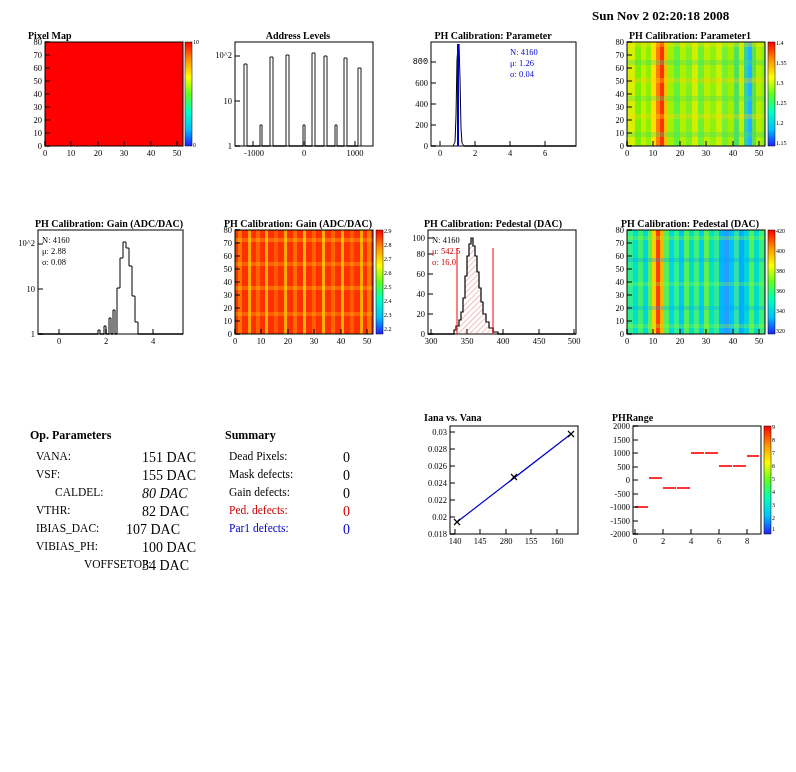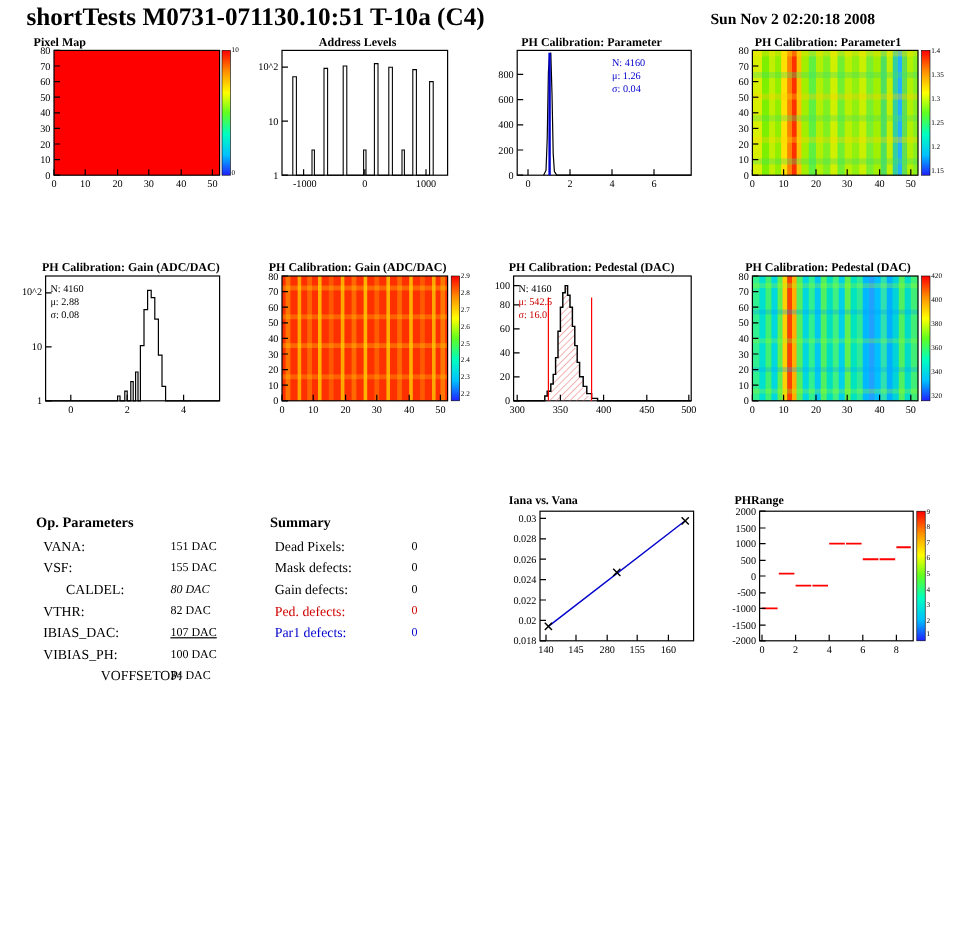--- a/index.html
+++ b/index.html
@@ -24,31 +24,30 @@
   .axlabel{position:absolute;font-size:8.5px;text-align:center;}
   .aylabel{position:absolute;font-size:8.5px;text-align:right;}
   .statbox{position:absolute;font-size:8.5px;line-height:11px;}
   .sb-blue{color:#0000cc;}
   .sb-red{color:#cc0000;}
   .sb-black{color:#000;}
   svg{display:block;}
   
   .blockhead{position:absolute;font-size:12px;font-weight:bold;}
   .row{position:absolute;font-size:11.5px;}
-  .val{position:absolute;font-size:10px;}
+  .val{position:absolute;font-size:14px;}
   .red{color:#d00000;}
   .blue{color:#0000cc;}
   .palnum{position:absolute;font-size:6px;}
 </style>
 </head>
 <body>
 
 <div class="page">
 
-  <div id="title">shortTests M0731-071130.10:51 T-10a (C4)</div>
   <div id="datestamp">Sun Nov  2 02:20:18 2008</div>
 
   <div class="pad" style="left:18px;top:30px;width:180px;height:130px;">
     <div class="padtitle" style="text-align:left;left:10px;width:auto;">Pixel Map</div>
     <svg width="180" height="130">
       <rect x="27" y="12" width="138" height="104" fill="#ff0000" stroke="#000" stroke-width="1"></rect>
 
       <g stroke="#000" stroke-width="1">
         <line x1="27" y1="116" x2="27" y2="111"></line>
           <line x1="53" y1="116" x2="53" y2="111"></line>
@@ -150,21 +149,21 @@
       </g>
     </svg>
     <div class="axlabel" style="left:32px;top:118px;width:20px;">0</div>
     <div class="axlabel" style="left:67px;top:118px;width:20px;">2</div>
     <div class="axlabel" style="left:102px;top:118px;width:20px;">4</div>
     <div class="axlabel" style="left:137px;top:118px;width:20px;">6</div>
     <div class="aylabel" style="left:2px;top:111px;width:28px;">0</div>
     <div class="aylabel" style="left:2px;top:90px;width:28px;">200</div>
     <div class="aylabel" style="left:2px;top:69px;width:28px;">400</div>
     <div class="aylabel" style="left:2px;top:48px;width:28px;">600</div>
-    <div class="aylabel" style="left:2px;top:27px;width:28px;">800</div>
+    <div class="aylabel" style="left:2px;top:27px;width:28px;font-family:Liberation Mono, monospace;">800</div>
     <div class="statbox sb-blue" style="left:112px;top:17px;">
       <div>N: 4160</div>
       <div>μ: 1.26</div>
       <div>σ: 0.04</div>
     </div>
   </div>
 
   <div class="pad" style="left:600px;top:30px;width:190px;height:130px;">
     <div class="padtitle" style="left:0;width:180px;">PH Calibration: Parameter1</div>
     <svg width="190" height="130">
@@ -528,21 +527,21 @@
     <div class="blockhead" style="left:0;top:0;">Op. Parameters</div>
     <div class="row" style="left:6px;top:22px;">VANA:</div>
     <div class="val" style="left:112px;top:22px;">151 DAC</div>
     <div class="row" style="left:6px;top:40px;">VSF:</div>
     <div class="val" style="left:112px;top:40px;">155 DAC</div>
     <div class="row" style="left:6px;top:58px;margin-left:19px;">CALDEL:</div>
     <div class="val" style="left:112px;top:58px;font-style:italic;">80 DAC</div>
     <div class="row" style="left:6px;top:76px;">VTHR:</div>
     <div class="val" style="left:112px;top:76px;">82 DAC</div>
     <div class="row" style="left:6px;top:94px;">IBIAS_DAC:</div>
-    <div class="val" style="left:112px;top:94px;text-decoration:underline;">107 DAC</div>
+    <div class="val" style="left:96px;top:94px;">107 DAC</div>
     <div class="row" style="left:6px;top:112px;">VIBIAS_PH:</div>
     <div class="val" style="left:112px;top:112px;">100 DAC</div>
     <div class="row" style="left:6px;top:130px;margin-left:48px;">VOFFSETOP:</div>
     <div class="val" style="left:112px;top:130px;">34 DAC</div>
   </div>
 
   <div class="pad" style="left:225px;top:428px;width:180px;height:120px;">
     <div class="blockhead" style="left:0;top:0;">Summary</div>
     <div class="row" style="left:4px;top:22px;">Dead Pixels:</div>
     <div class="val" style="left:118px;top:22px;">0</div>

